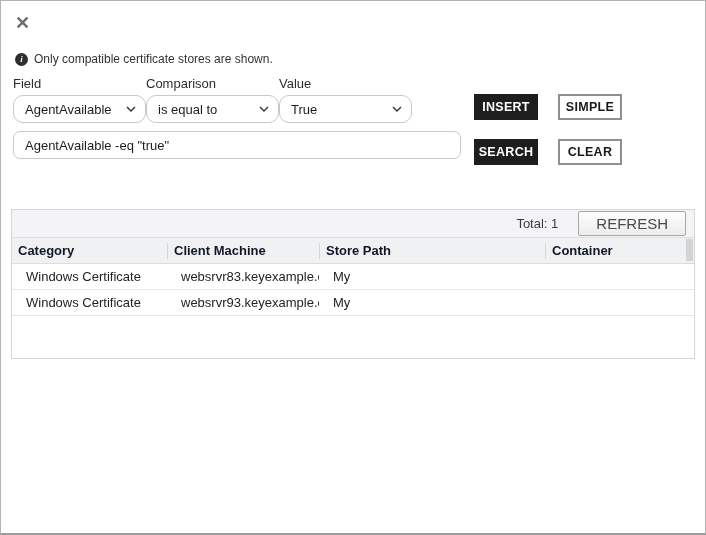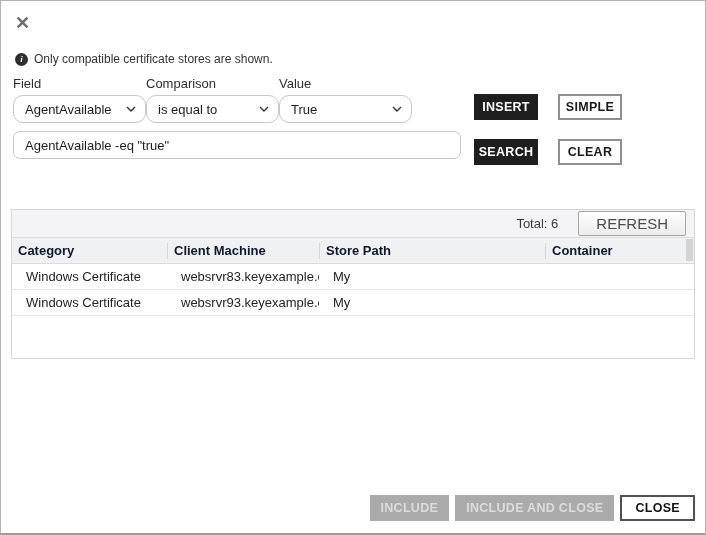--- a/index.html
+++ b/index.html
@@ -132,21 +132,21 @@
       </div>
       <div class="btn-row row2">
         <button class="btn btn-dark">SEARCH</button>
         <button class="btn btn-light">CLEAR</button>
       </div>
     </div>
   </div>
 
   <div class="table-panel">
     <div class="table-toolbar">
-      <span class="total-text">Total: 6</span>
+      <span class="total-text">Total: 1</span>
       <button class="refresh-btn">REFRESH</button>
     </div>
     <div class="thead">
       <div class="th">Category</div>
       <div class="th">Client Machine</div>
       <div class="th">Store Path</div>
       <div class="th">Container</div>
     </div>
     <div class="tr">
       <div class="td">Windows Certificate</div>
@@ -156,19 +156,14 @@
     </div>
     <div class="tr">
       <div class="td">Windows Certificate</div>
       <div class="td">websrvr93.keyexample.com</div>
       <div class="td">My</div>
       <div class="td"></div>
     </div>
     <div class="scroll-thumb"></div>
   </div>
 
-  <div class="dialog-footer">
-    <button class="btn btn-disabled">INCLUDE</button>
-    <button class="btn btn-disabled">INCLUDE AND CLOSE</button>
-    <button class="btn btn-close">CLOSE</button>
-  </div>
 
 </div>
 
 </body></html>

